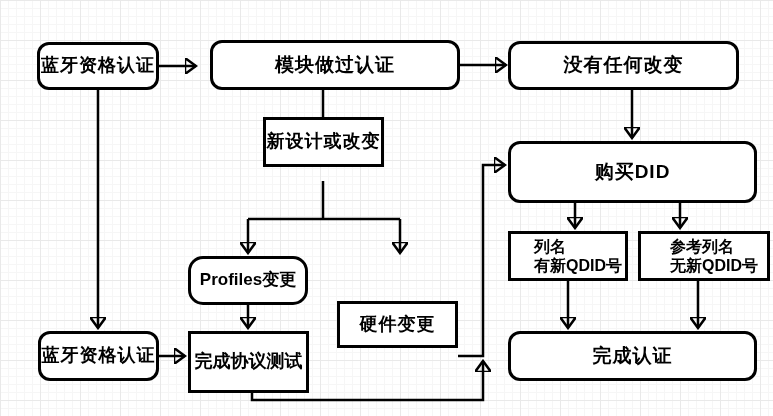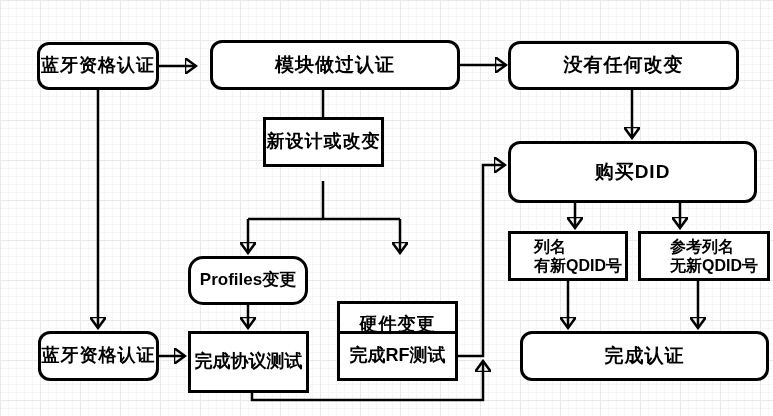--- a/index.html
+++ b/index.html
@@ -111,21 +111,18 @@
   </div>
 
   <div class="node rounded" style="left:38px;top:331px;width:121px;height:50px;">
     <span>蓝牙资格认证</span>
   </div>
 
   <div class="node" style="left:188px;top:331px;width:121px;height:62px;letter-spacing:0;">
     <span>完成协议测试</span>
   </div>
 
-  <div class="node" style="left:337px;top:331px;width:121px;height:50px;letter-spacing:0;">
-    <span>完成RF测试</span>
-  </div>
 
-  <div class="node rounded wide" style="left:508px;top:331px;width:249px;height:50px;margin-left:12px;">
+  <div class="node rounded wide" style="left:508px;top:331px;width:249px;height:50px;">
     <span>完成认证</span>
   </div>
 
 </div>
 
 </body></html>

